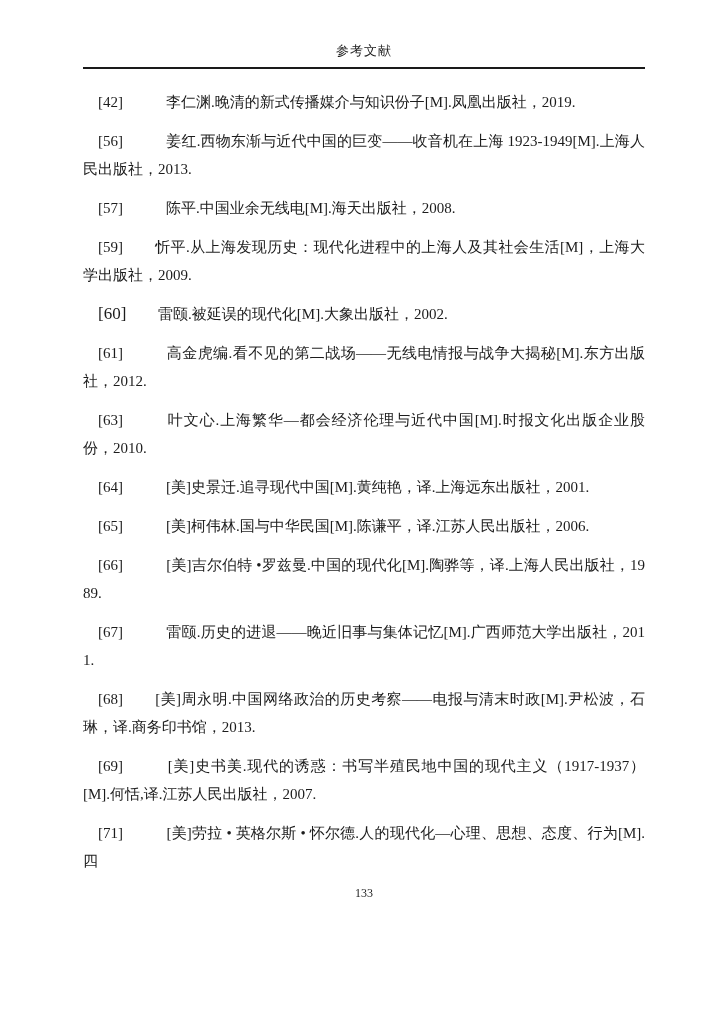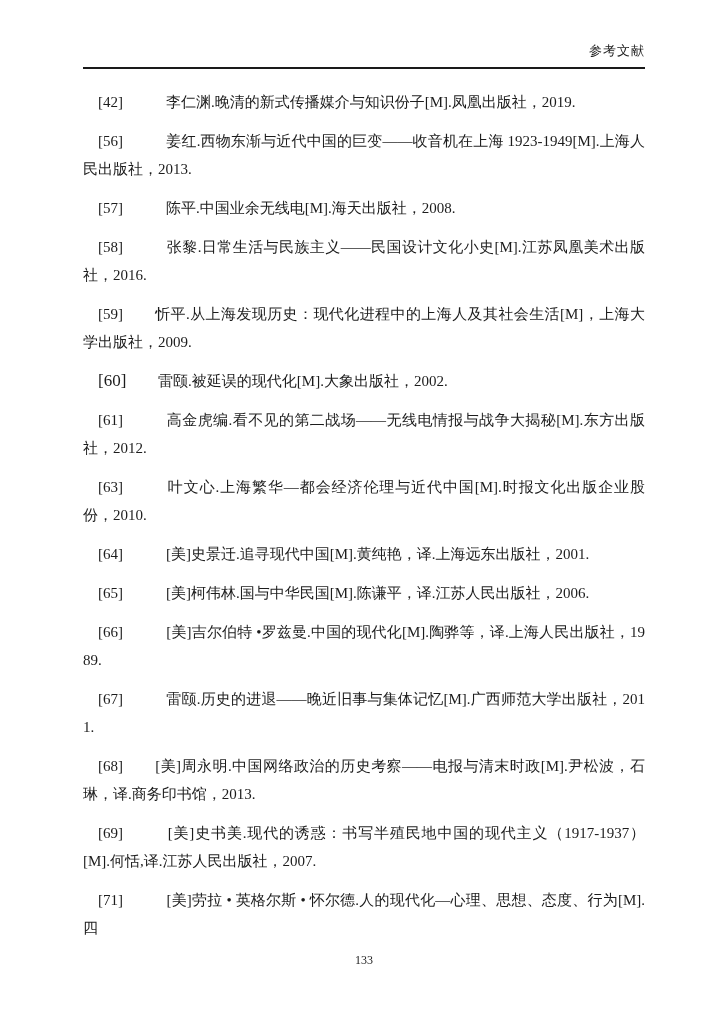--- a/index.html
+++ b/index.html
@@ -14,21 +14,21 @@
     font-family: "Liberation Serif", "DejaVu Serif", serif;
     color: #1c1c1c;
   }
   .page {
     box-sizing: border-box;
     width: 724px;
     height: 1023px;
     padding: 42px 79px 0 83px;
   }
   .doc-header {
-    text-align: right;
+    text-align: center;
     font-size: 13px;
     letter-spacing: 1px;
     padding-bottom: 7px;
     border-bottom: 2px solid #1a1a1a;
   }
   .refs {
     margin-top: 19px;
   }
   .ref {
     font-size: 15px;
@@ -64,21 +64,20 @@
   </div>
 
   <div class="refs">
 
     <p class="ref"><span class="ref-num">[42]</span><span class="ref-text">　李仁渊.晚清的新式传播媒介与知识份子[M].凤凰出版社，2019.</span></p>
 
     <p class="ref"><span class="ref-num">[56]</span><span class="ref-text">　姜红.西物东渐与近代中国的巨变——收音机在上海 1923-1949[M].上海人民出版社，2013.</span></p>
 
     <p class="ref"><span class="ref-num">[57]</span><span class="ref-text">　陈平.中国业余无线电[M].海天出版社，2008.</span></p>
 
-    <p class="ref"><span class="ref-num">[58]</span><span class="ref-text">　张黎.日常生活与民族主义——民国设计文化小史[M].江苏凤凰美术出版社，2016.</span></p>
 
     <p class="ref"><span class="ref-num">[59]</span><span class="ref-text"> 忻平.从上海发现历史：现代化进程中的上海人及其社会生活[M]，上海大学出版社，2009.</span></p>
 
     <p class="ref small-num"><span class="ref-num">[60]</span><span class="ref-text"> 雷颐.被延误的现代化[M].大象出版社，2002.</span></p>
 
     <p class="ref"><span class="ref-num">[61]</span><span class="ref-text">　高金虎编.看不见的第二战场——无线电情报与战争大揭秘[M].东方出版社，2012.</span></p>
 
 
     <p class="ref"><span class="ref-num">[63]</span><span class="ref-text">　叶文心.上海繁华—都会经济伦理与近代中国[M].时报文化出版企业股份，2010.</span></p>
 

